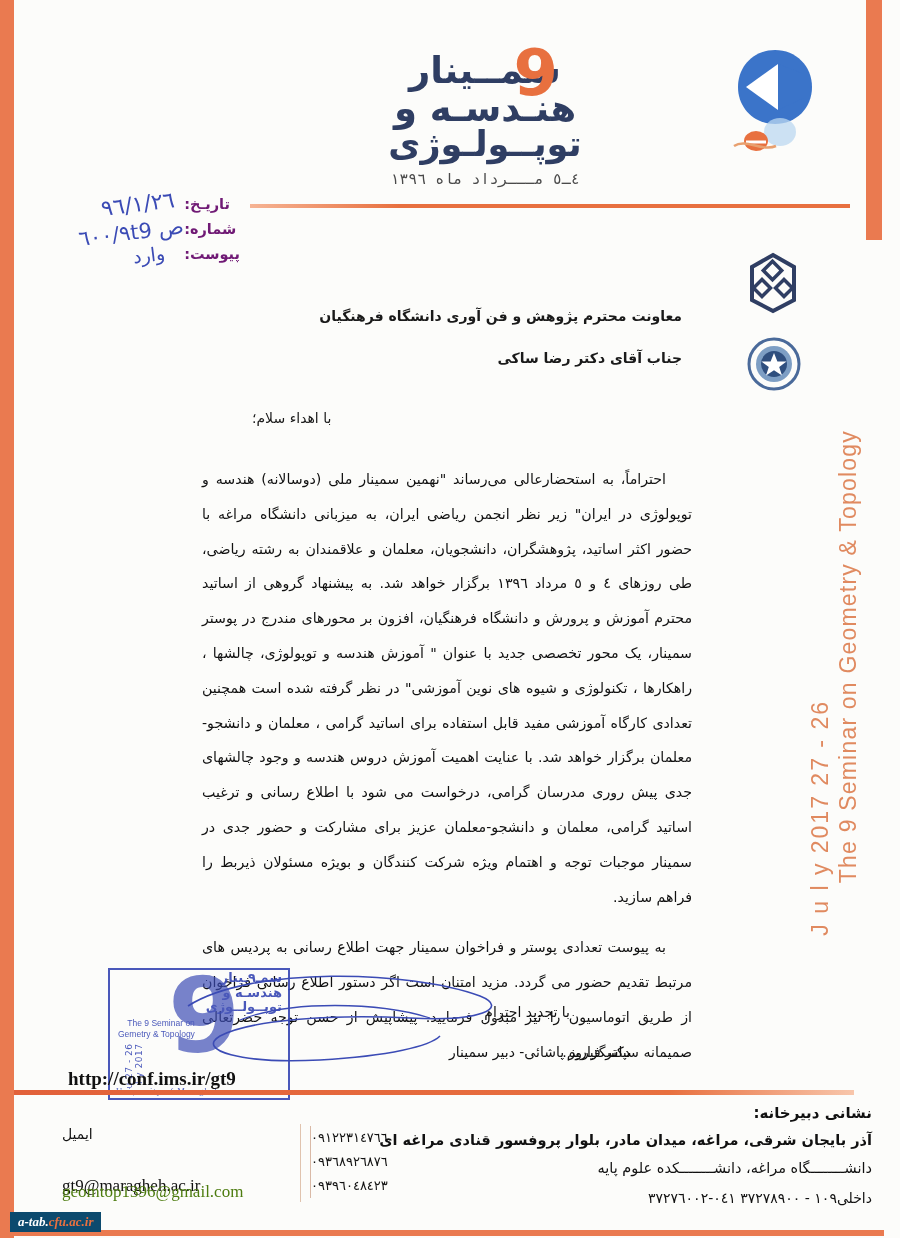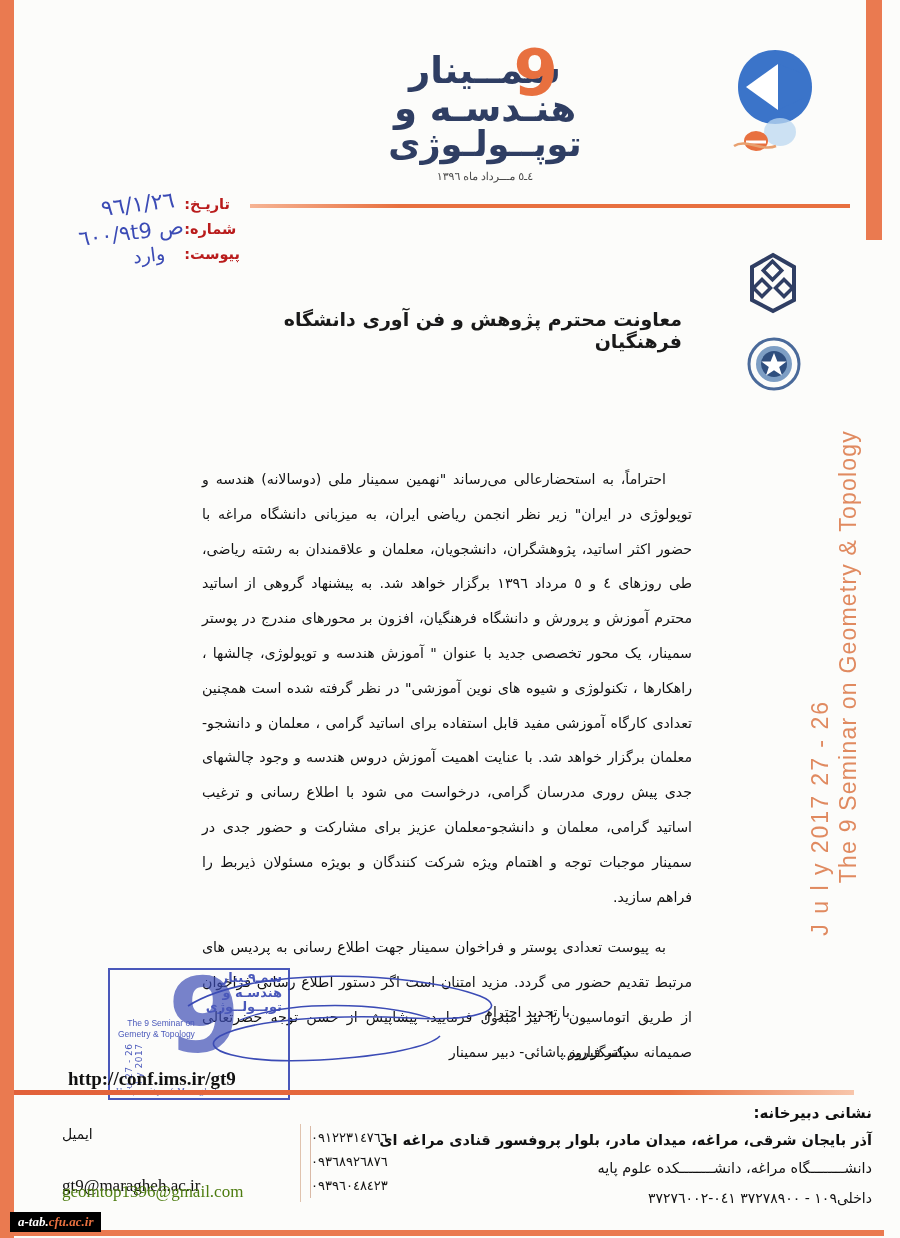--- a/index.html
+++ b/index.html
@@ -47,31 +47,31 @@
   }
   .ht-l1{font-size:37px;}
   .ht-l2{font-size:37px;}
   .ht-l3{font-size:35px;}
   .big9{
     position:absolute;right:82px;top:-16px;
     font-size:64px;color:#e8703f;font-weight:bold;
     font-family:"DejaVu Sans",sans-serif;
   }
   .ht-date{
-    margin-top:7px;font-size:11px;color:#4a4a4a;
-    font-family:Liberation Serif, serif;letter-spacing:1px;
+    margin-top:7px;font-size:15px;color:#4a4a4a;
+    font-family:Liberation Mono, monospace;letter-spacing:1px;
   }
 
   
   .fields{
     position:absolute;right:660px;top:196px;text-align:left;
     direction:rtl;
   }
   .fields div{
-    font-size:14.5px;color:#b91c1c;font-weight:bold;
+    font-size:14.5px;color:#701a75;font-weight:bold;
     margin-bottom:9px;font-family:"DejaVu Sans",sans-serif;
   }
   .hand{
     position:absolute;left:78px;top:192px;
     color:#3b4bb5;font-size:22px;
     font-family:"DejaVu Sans",sans-serif;
     transform:rotate(-7deg);line-height:1.25;
   }
   .hand span{display:block;}
   .hand .h2{margin-right:-6px;font-size:21px;}
@@ -97,21 +97,21 @@
   .logo9{position:absolute;right:82px;top:46px;width:86px;height:110px;}
   .emblem1{position:absolute;right:96px;top:252px;width:62px;height:62px;}
   .emblem2{position:absolute;right:98px;top:336px;width:56px;height:56px;}
 
   
   .addr{
     position:absolute;right:218px;top:308px;width:430px;
     text-align:right;direction:rtl;
   }
   .addr .l{
-    font-size:19px;font-weight:bold;color:#1a1a1a;
+    font-size:14px;font-weight:bold;color:#1a1a1a;
     font-family:"DejaVu Sans",sans-serif;margin-bottom:26px;
   }
   .salam{
     position:absolute;right:218px;top:410px;width:430px;
     text-align:left;direction:rtl;font-size:14px;color:#1a1a1a;
     font-family:"DejaVu Sans",sans-serif;
   }
   .body{
     position:absolute;right:208px;top:462px;width:490px;
     direction:rtl;text-align:justify;
@@ -213,21 +213,21 @@
   .mob div{
     font-size:13px;color:#111;line-height:1.85;
     font-family:"DejaVu Sans",sans-serif;
   }
   .mob-div{
     position:absolute;left:300px;top:1124px;width:1px;height:78px;
     background:#e0c3ae;
   }
   .wm{
     position:absolute;left:10px;bottom:6px;
-    background:#000000;color:#e8703f;padding:2px 8px;
+    background:#0c4a6e;color:#e8703f;padding:2px 8px;
     font-size:13px;font-weight:bold;font-style:italic;
     font-family:"Liberation Serif",serif;direction:ltr;
   }
   .wm .w1{color:#ffffff;}
 </style>
 </head>
 <body>
 
 <div class="page">
 
@@ -276,21 +276,23 @@
     <circle cx="28" cy="28" r="18" fill="#7d9ec4"></circle>
     <circle cx="28" cy="28" r="13" fill="#2f4f7f"></circle>
     <path d="M28 17 L31.4 25.6 L40.5 25.6 L33.2 31 L36 39.6 L28 34.3 L20 39.6 L22.8 31 L15.5 25.6 L24.6 25.6 Z" fill="#ffffff"></path>
   </svg>
 
   <div class="vert">The 9  Seminar on Geometry &amp; Topology</div>
   <div class="vert2">26 - 27   J u l y  2017</div>
 
   <div class="addr">
     <div class="l">معاونت محترم پژوهش و فن آوری  دانشگاه فرهنگیان</div>
-  </div>
+    <div class="l">جناب آقای  دکتر رضا ساکی</div>
+  </div>
+  <div class="salam">با اهداء سلام؛</div>
 
   <div class="body">
     <p class="indent">احتراماً، به استحضارعالی می‌رساند "نهمین سمینار ملی (دوسالانه) هندسه و توپولوژی در ایران" زیر نظر انجمن ریاضی ایران، به میزبانی دانشگاه مراغه  با حضور اکثر اساتید، پژوهشگران، دانشجویان، معلمان و علاقمندان به رشته ریاضی، طی روزهای ٤ و ٥ مرداد  ١٣٩٦ برگزار خواهد شد. به پیشنهاد گروهی از اساتید محترم آموزش و پرورش و دانشگاه فرهنگیان، افزون بر محورهای مندرج در پوستر سمینار، یک محور تخصصی جدید با عنوان " آموزش هندسه و توپولوژی، چالشها ، راهکارها ، تکنولوژی و شیوه های نوین آموزشی"  در نظر گرفته شده است همچنین تعدادی کارگاه آموزشی مفید قابل استفاده  برای اساتید گرامی ، معلمان و دانشجو-معلمان برگزار خواهد شد. با عنایت اهمیت آموزش دروس هندسه  و وجود چالشهای جدی پیش روری مدرسان گرامی، درخواست می شود با اطلاع رسانی و ترغیب اساتید گرامی، معلمان و دانشجو-معلمان عزیز  برای مشارکت و حضور جدی در سمینار موجبات توجه و اهتمام ویژه شرکت کنندگان و بویژه مسئولان ذیربط را فراهم سازید.</p>
     <p class="indent">به پیوست تعدادی پوستر و فراخوان سمینار  جهت اطلاع رسانی به پردیس های مرتبط  تقدیم حضور می گردد. مزید امتنان است اگر دستور اطلاع رسانی فراخوان از طریق اتوماسیون را نیز مبذول فرمایید.  پیشاپیش از حسن توجه حضرتعالی صمیمانه سپاسگزاریم.</p>
   </div>
 
   <div class="closing">با تجدید احترام</div>
   <div class="signer">دکتر فیروز پاشائی- دبیر سمینار</div>
 
   <svg class="sig-swirl" viewBox="0 0 340 120">

